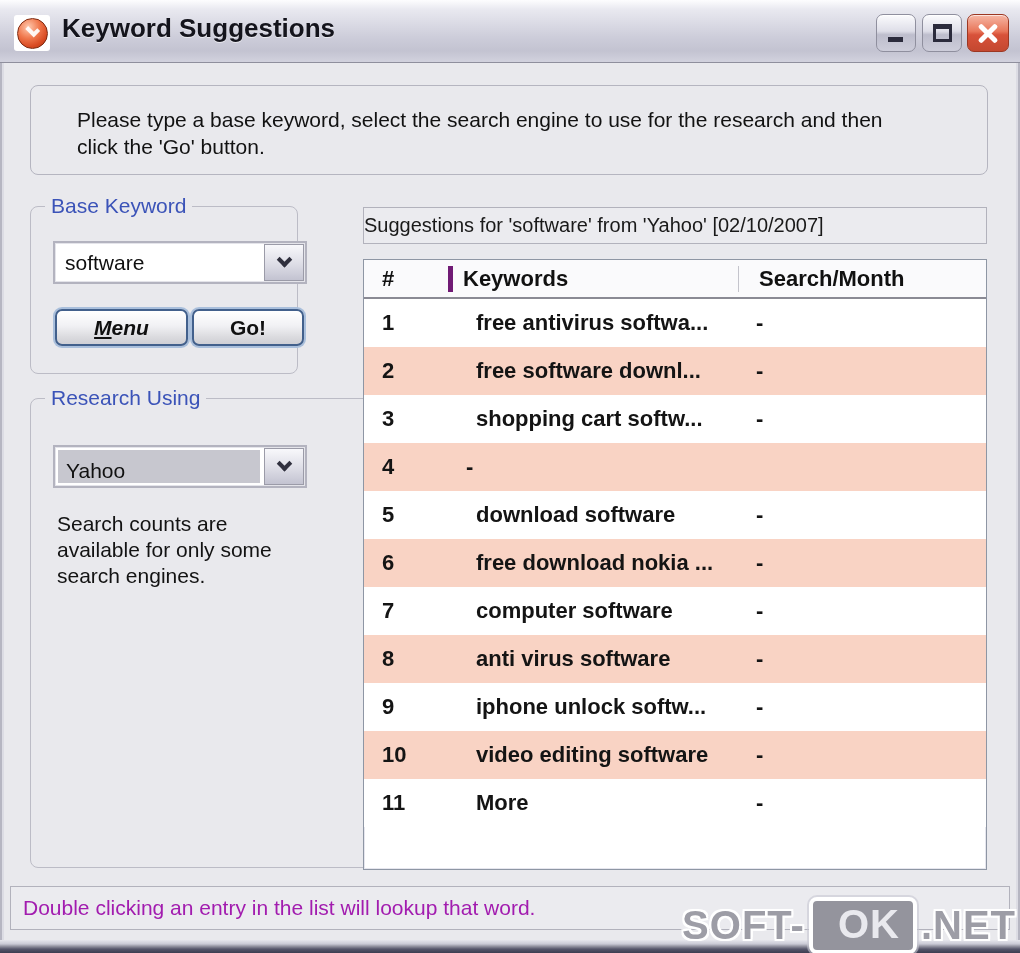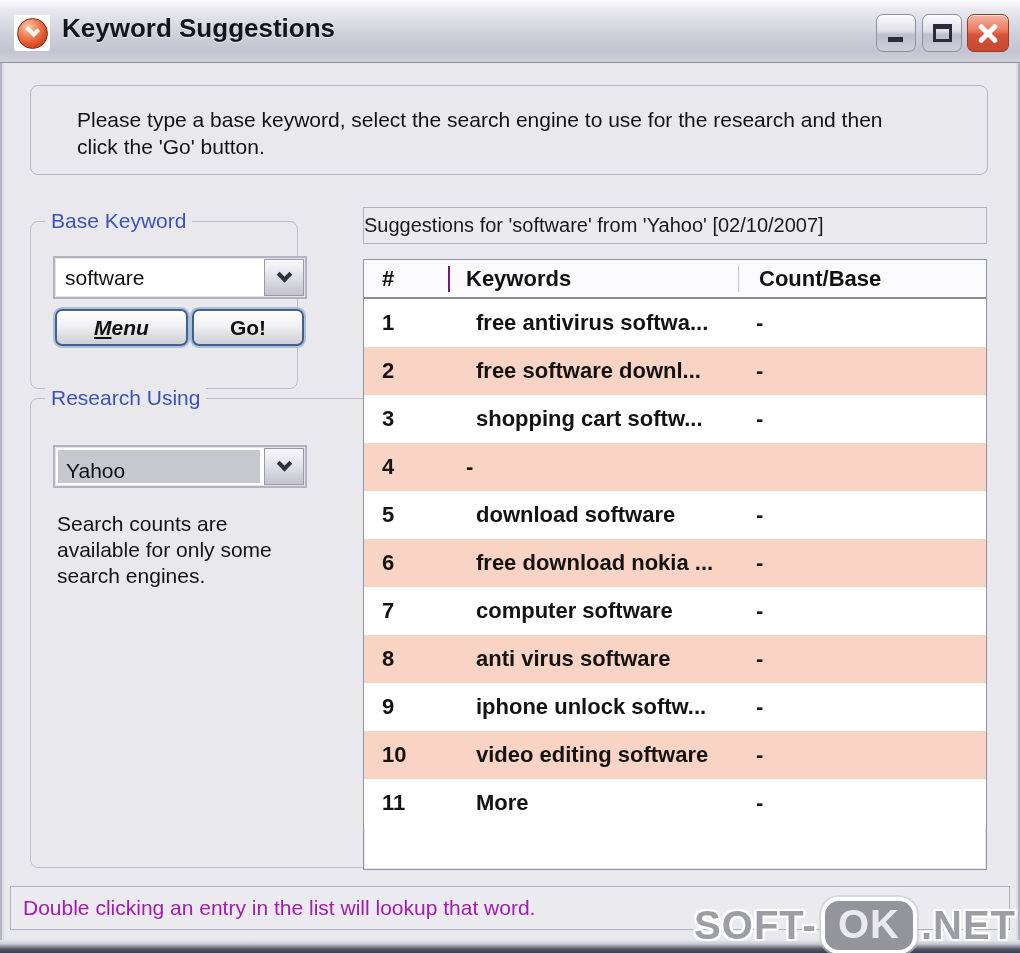--- a/index.html
+++ b/index.html
@@ -43,21 +43,21 @@
   
   .instruction-box { position:absolute; left:30px; top:85px; width:958px; height:90px;
     border:1px solid #b5b5c0; border-radius:8px; background:#e9e9ed; }
   .instruction-text { padding:20px 40px 0 46px; max-width:930px;
     font-size:21px; line-height:27px; color:#121212; }
 
   
   .groupbox { position:absolute; border:1px solid #bcbcc6; border-radius:8px; }
   .groupbox .legend { position:absolute; top:-13px; left:14px; padding:0 6px; background:#e9e9ed;
     color:#3b53b8; font-size:21px; }
-  .group-base { left:30px; top:221px; width:268px; height:168px; }
+  .group-base { left:30px; top:206px; width:268px; height:168px; }
   .group-research { left:30px; top:398px; width:348px; height:470px;text-decoration:underline; }
 
   
   .combo { position:absolute; height:43px; width:254px; background:#fff;
     border:2px solid #b3b3bf; box-shadow: inset 0 0 0 1px #e4e4ea; }
   .combo-value { position:absolute; left:10px; top:0; height:39px; line-height:39px;
     font-size:21px; color:#101010; }
   .combo-btn { position:absolute; right:1px; top:1px; bottom:1px; width:40px;
     background:linear-gradient(180deg,#f8f8fb 0%,#dddde6 55%,#c3c3d1 100%);
     border:1px solid #9b9ba8; display:flex; align-items:center; justify-content:center; cursor:pointer; }
@@ -82,21 +82,21 @@
   .results-header { position:absolute; left:363px; top:207px; width:624px; height:37px;
     border:1px solid #b2b2bc; background:#ebebef; font-size:20px; color:#191919;
     line-height:35px; padding-left:0; white-space:nowrap; overflow:hidden; }
 
   .table { position:absolute; left:363px; top:259px; width:624px; height:611px;
     border:1px solid #8e96a4; background:#fff; box-shadow: inset 0 0 0 1px #e6e6ee; }
   .thead { display:flex; height:39px; background:#fafafc; border-bottom:2px solid #8a8a94;
     align-items:center; position:relative; }
   .th { font-size:22px; font-weight:bold; color:#111; }
   .th-num { width:84px; padding-left:18px; }
-  .th-kw { width:290px; padding-left:16px; border-left:2px solid #701a75; height:26px; line-height:26px; }
+  .th-kw { width:290px; padding-left:10px; border-left:5px solid #701a75; height:26px; line-height:26px; }
   .th-count { flex:1; padding-left:20px; border-left:1px solid #c4c4cc; height:26px; line-height:26px; }
 
   .row { display:flex; height:48px; align-items:center; background:#fff; cursor:default; }
   .row.alt { background:#f9d3c4; }
   .cell { font-size:22px; font-weight:bold; color:#141414; white-space:nowrap; overflow:hidden; }
   .c-num { width:84px; padding-left:18px; }
   .c-kw { width:290px; padding-left:28px; }
   .c-count { flex:1; padding-left:18px; }
 
   
@@ -105,22 +105,22 @@
     line-height:42px; padding-left:12px; }
 
   
   .frame-bottom { position:absolute; left:0; bottom:0; width:1020px; height:13px;
     background:linear-gradient(180deg,#e6e6ec 0%,#cacad6 30%,#8e8e9c 50%,#55556a 70%,#3c3c50 100%); }
 
   
   .watermark { position:absolute; right:4px; top:897px; display:flex; align-items:center;
     font-size:40px; font-weight:bold; letter-spacing:1px; color:#9d9da6; z-index:10;
     text-shadow:-2px 0 0 #fff, 2px 0 0 #fff, 0 -2px 0 #fff, 0 2px 0 #fff, -2px -2px 0 #fff, 2px 2px 0 #fff, -2px 2px 0 #fff, 2px -2px 0 #fff; }
-  .wm-ok { margin:0 4px; background:#94949d; border:4px solid #fff; border-radius:18px;
-    padding:1px 13px 3px 13px; color:#e9e9ee; text-shadow:none;
+  .wm-ok { margin:0 4px; background:#94949d; border:4px solid #fff; border-radius:8px;
+    padding:1px 13px 3px 25px; color:#e9e9ee; text-shadow:none;
     box-shadow:0 0 0 2px rgba(200,200,210,.6); }
 </style>
 </head>
 <body>
 
 <div class="window">
 
   <div class="titlebar">
     <div class="app-icon">
       <div class="ball">
@@ -167,21 +167,21 @@
     </div>
     <div class="note-text" style="left:26px; top:112px; position:absolute;">Search counts are available for only some search engines.</div>
   </div>
 
   <div class="results-header">Suggestions for 'software' from 'Yahoo' [02/10/2007]</div>
 
   <div class="table">
     <div class="thead">
       <div class="th th-num">#</div>
       <div class="th th-kw">Keywords</div>
-      <div class="th th-count">Count/Base</div>
+      <div class="th th-count">Search/Month</div>
     </div>
     <div class="row">
       <div class="cell c-num">1</div>
       <div class="cell c-kw">free antivirus softwa...</div>
       <div class="cell c-count">-</div>
     </div>
     <div class="row alt">
       <div class="cell c-num">2</div>
       <div class="cell c-kw">free software downl...</div>
       <div class="cell c-count">-</div>

